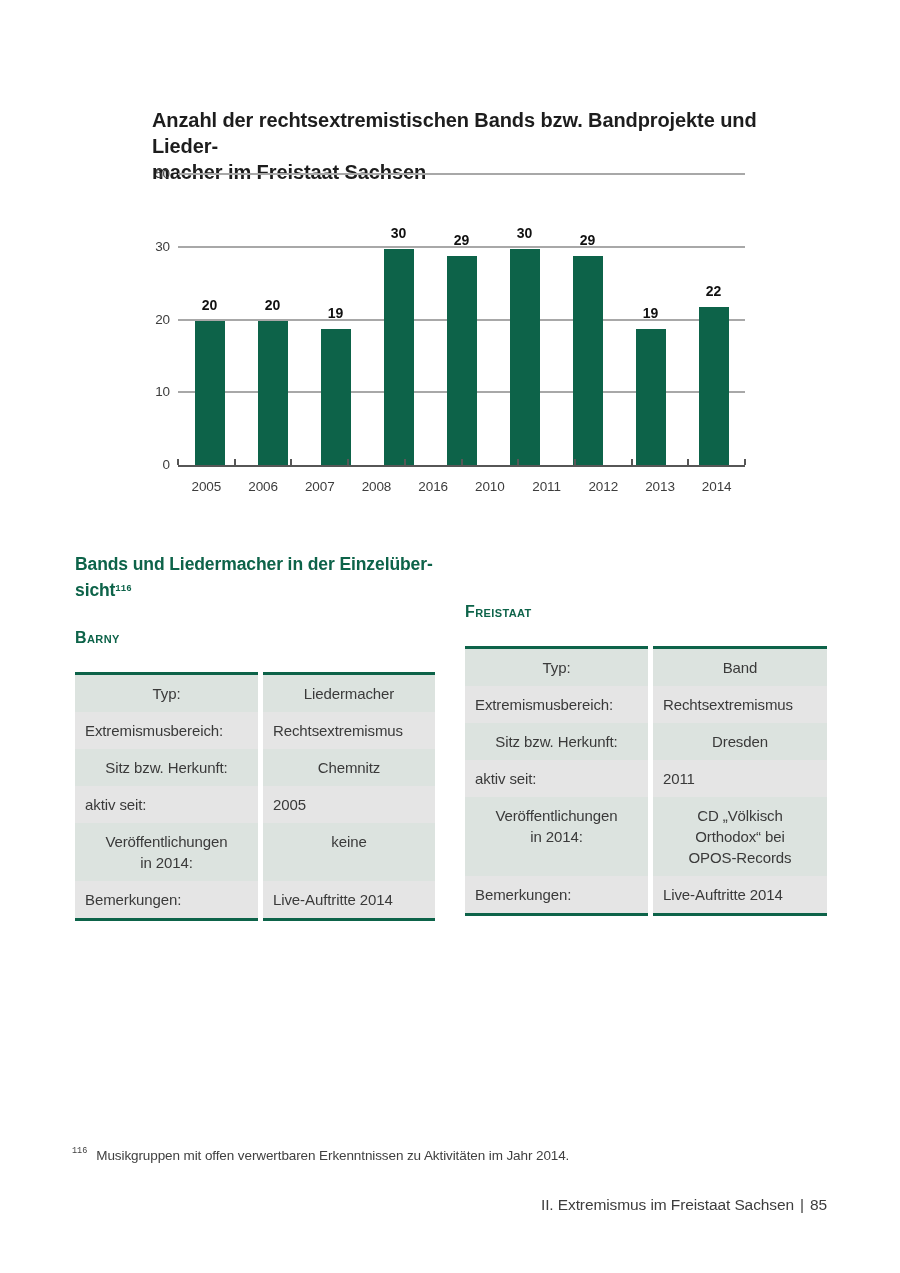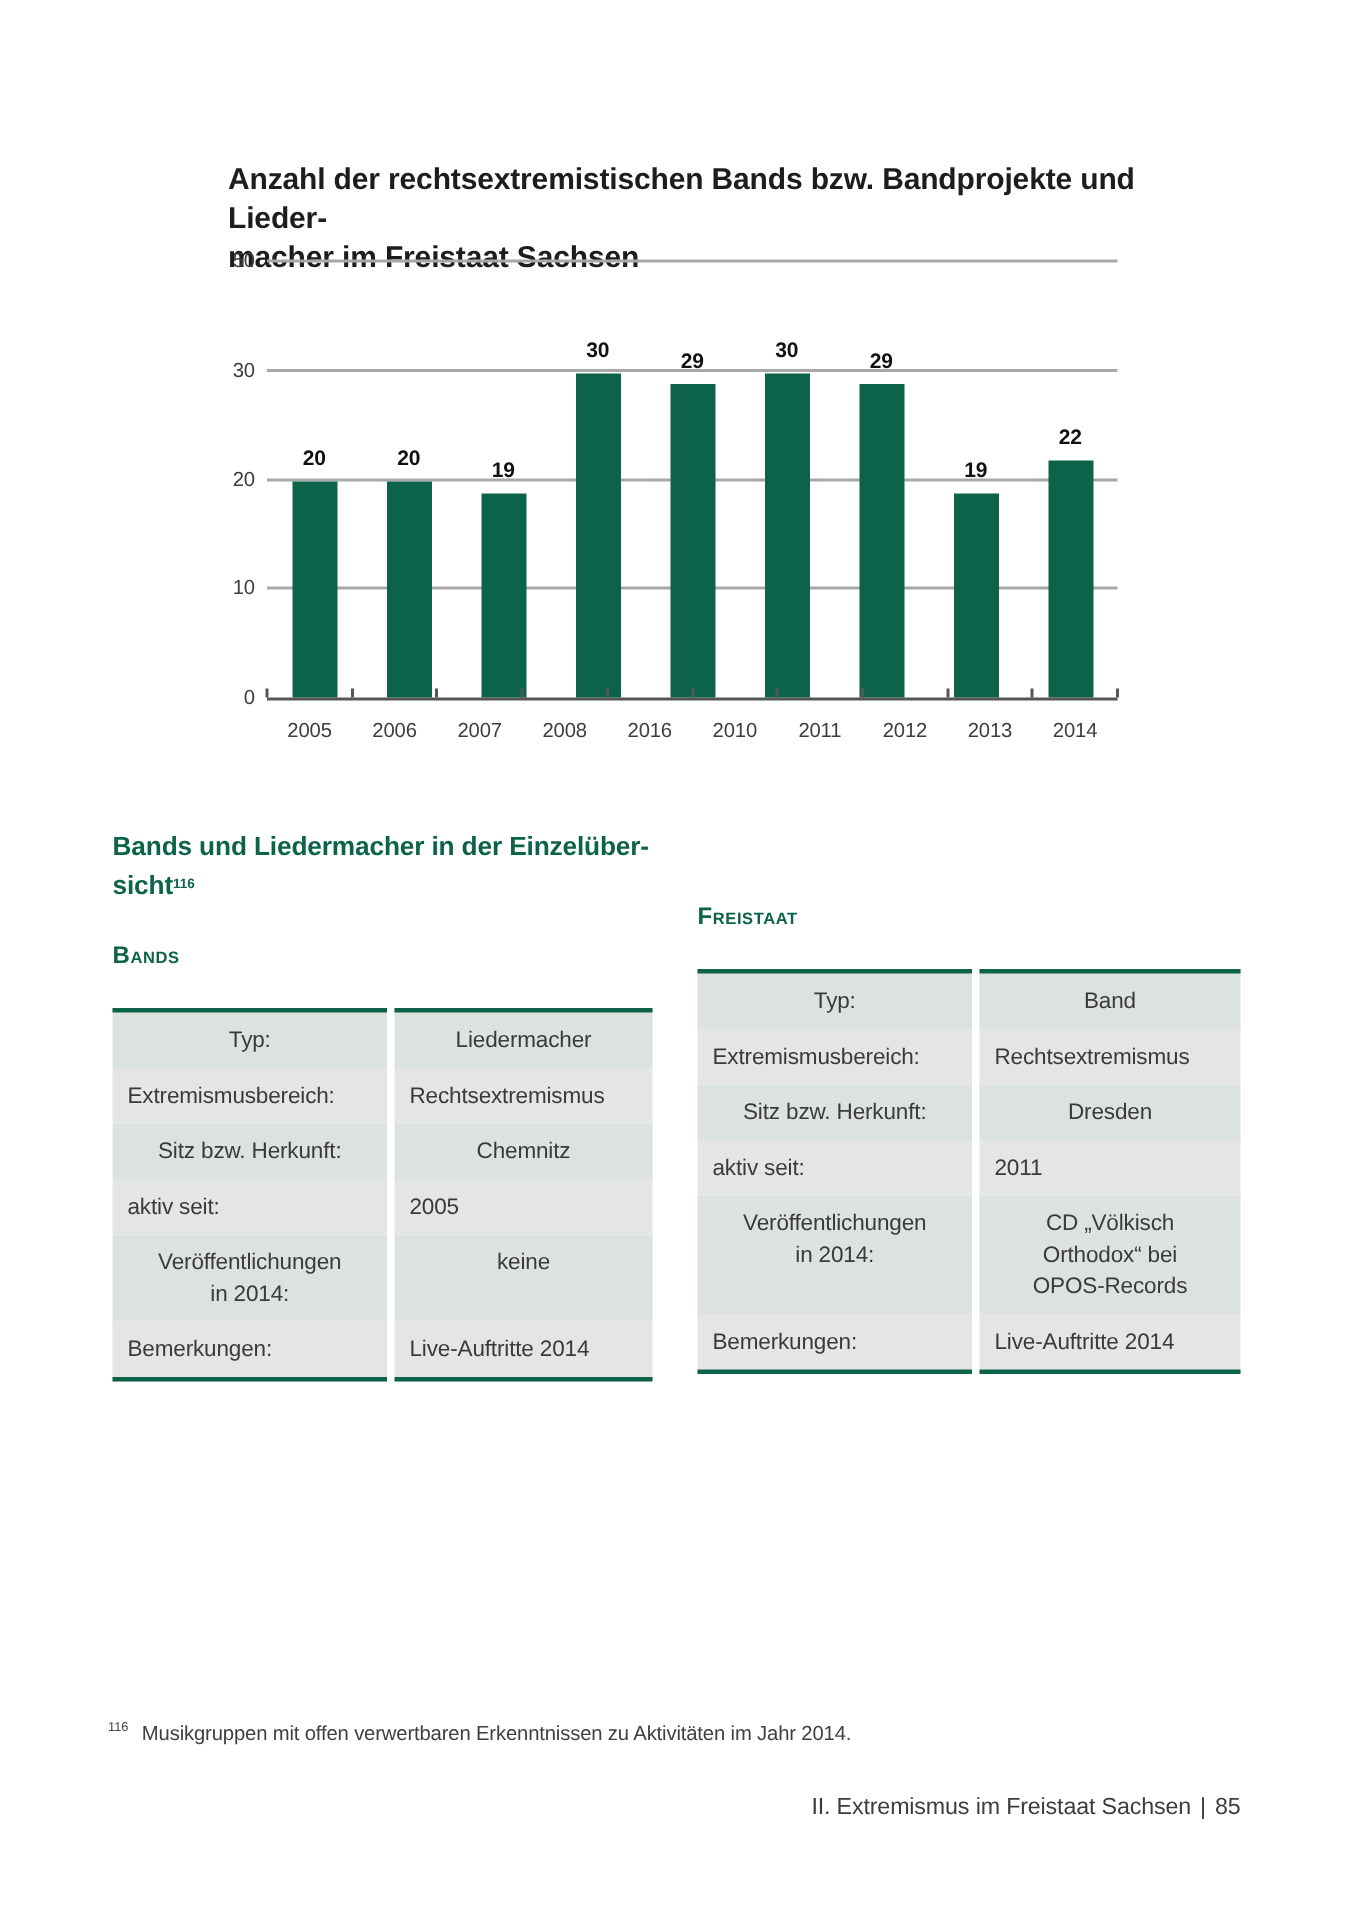--- a/index.html
+++ b/index.html
@@ -44,21 +44,21 @@
     position:absolute;left:23px;top:311px;width:567px;display:flex;
   }
   .xlabel{flex:1 1 0;text-align:center;font-size:13.5px;color:#3d3d3d;}
 
   
   .section-heading{
     position:absolute;left:75px;top:551px;width:420px;
     font-size:17.5px;font-weight:bold;line-height:26px;color:var(--green);
   }
   .section-heading .h-text{white-space:pre-line;}
-  sup.fn{font-size:9px;vertical-align:top;position:relative;top:-1px;letter-spacing:0;}
+  sup.fn{font-size:9px;vertical-align:top;position:relative;top:-1px;letter-spacing:0;font-family:Liberation Mono, monospace;}
 
   
   .table-name{
     position:absolute;font-size:16px;font-weight:bold;color:var(--green);
     font-variant:small-caps;letter-spacing:0.4px;
   }
   .table-name.barny{left:75px;top:629px;}
   .table-name.blutzeugen{left:465px;top:603px;}
   .kv-table{
     position:absolute;display:grid;grid-template-columns:183px 1fr;column-gap:5px;
@@ -162,21 +162,21 @@
         <div class="xlabel">2013</div>
         <div class="xlabel">2014</div>
       </div>
   </div>
 
   <div class="section-heading">
     <span class="h-text">Bands und Liedermacher in der Einzelüber-
 sicht</span><sup class="fn">116</sup>
   </div>
 
-  <div class="table-name barny">Bands</div>
+  <div class="table-name barny">Barny</div>
   <div class="kv-table left">
       <div class="cell shade first">Typ:</div>
       <div class="cell shade first">Liedermacher</div>
       <div class="cell">Extremismusbereich:</div>
       <div class="cell">Rechtsextremismus</div>
       <div class="cell shade">Sitz bzw. Herkunft:</div>
       <div class="cell shade">Chemnitz</div>
       <div class="cell">aktiv seit:</div>
       <div class="cell">2005</div>
       <div class="cell shade">Veröffentlichungen

